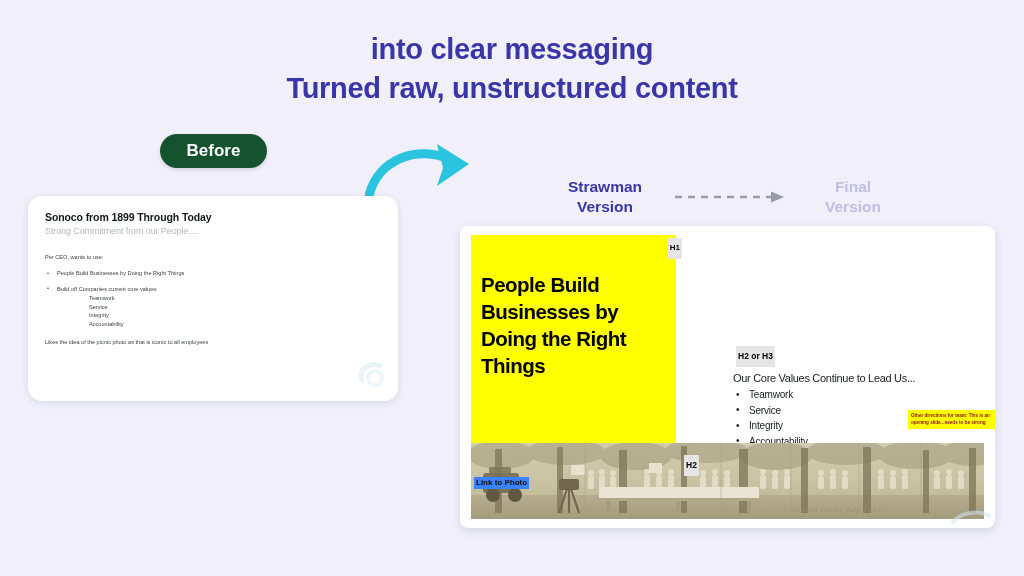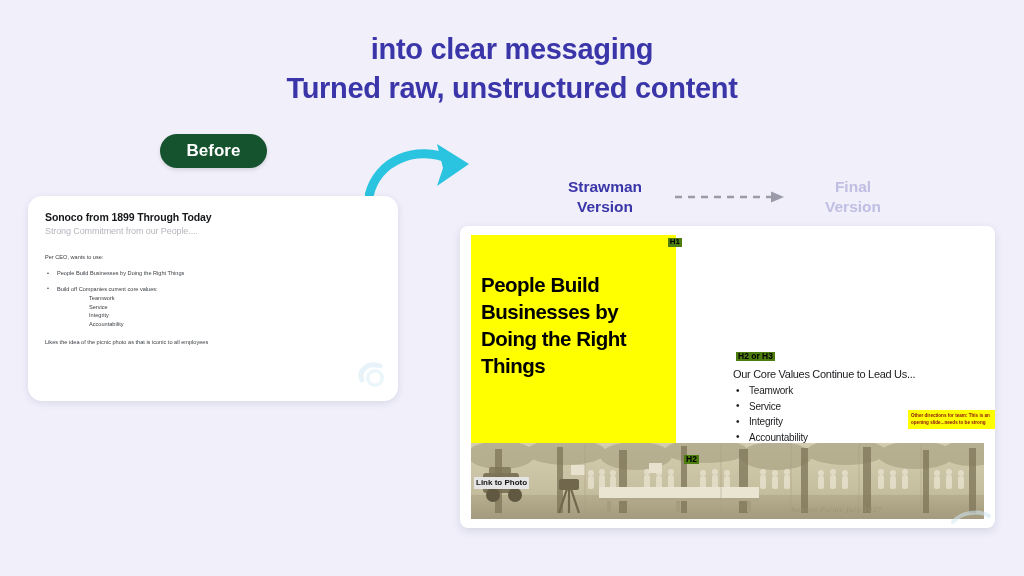--- a/index.html
+++ b/index.html
@@ -165,25 +165,25 @@
   }
   .y-head {
     margin-top: 24px;
     font-size: 20.5px;
     font-weight: bold;
     color: #000000;
     line-height: 1.32;
     letter-spacing: -0.5px;
   }
   .tag {
-    background: #4d7c0f;
+    background: #e5e5e5;
     color: #000000;
     font-size: 8px;
     font-weight: bold;
-    padding: 0 2px;
+    padding: 6px 2px;
     line-height: 1.1;
     display: inline-block;
     white-space: nowrap;
   }
   .tag-h1 { position: absolute; right: -6px; top: 3px; }
 
   
   .values-col {
     position: absolute;
     left: 262px;
@@ -233,21 +233,21 @@
     width: 513px;
     height: 76px;
     background: #c9c3a8;
     overflow: hidden;
   }
   .photo-strip svg { display: block; }
   .link-photo {
     position: absolute;
     left: 3px;
     top: 34px;
-    background: #e5e5e5;
+    background: #3b82f6;
     color: #111111;
     font-size: 8px;
     font-weight: bold;
     padding: 1px 2px;
     line-height: 1.2;
     text-align: center;
   }
   .tag-h2 { position: absolute; left: 213px; top: 12px; font-size: 8.5px; }
   .photo-caption {
     position: absolute;

